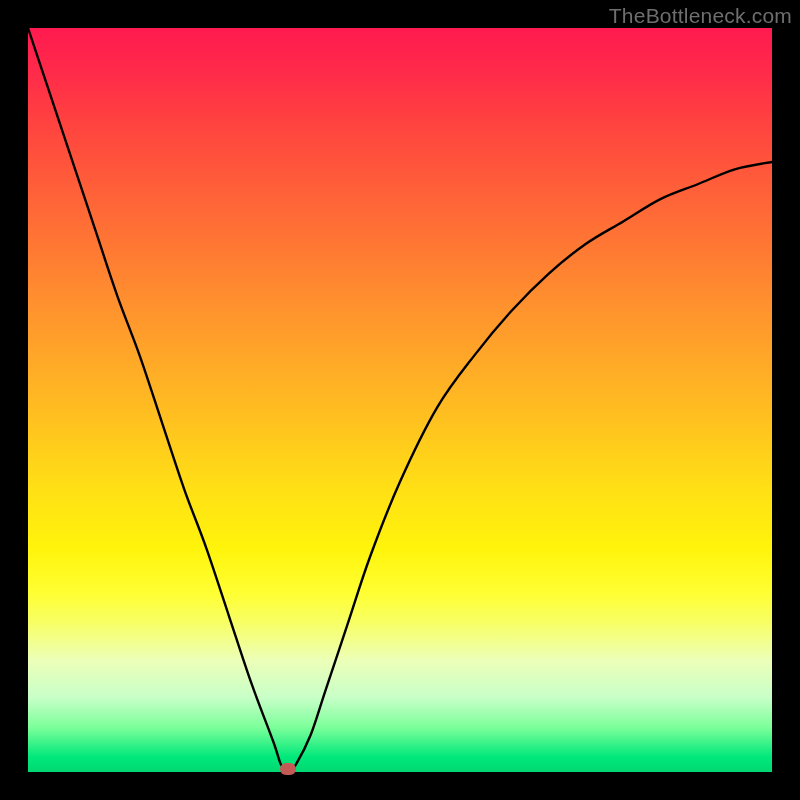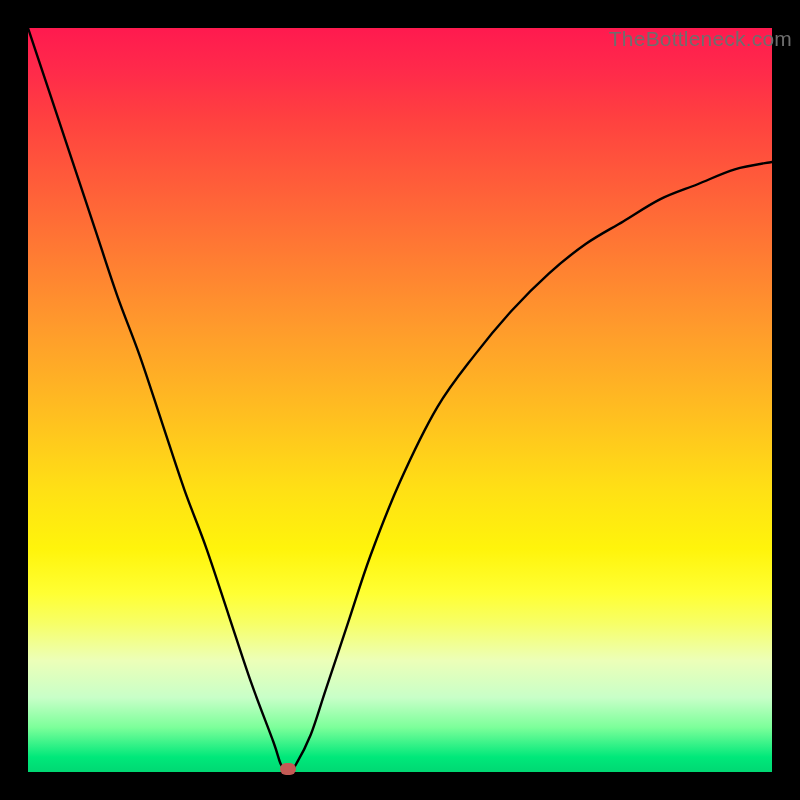--- a/index.html
+++ b/index.html
@@ -33,21 +33,20 @@
   }
 
   .watermark {
     position: absolute;
     top: 4px;
     right: 8px;
     color: #6e6e6e;
     font-size: 21px;
     font-weight: 400;
     letter-spacing: 0.2px;
-    margin-top: 23px;
   }
 
   .curve-svg {
     position: absolute;
     left: 28px;
     top: 28px;
     width: 744px;
     height: 744px;
     pointer-events: none;
   }

